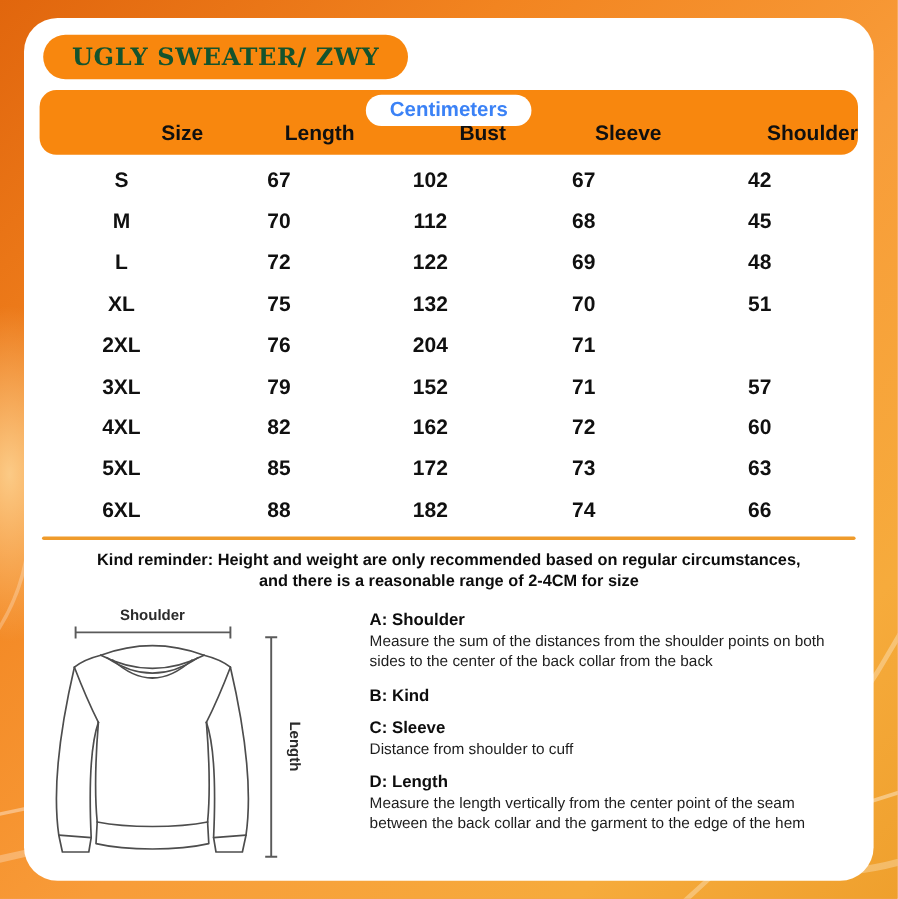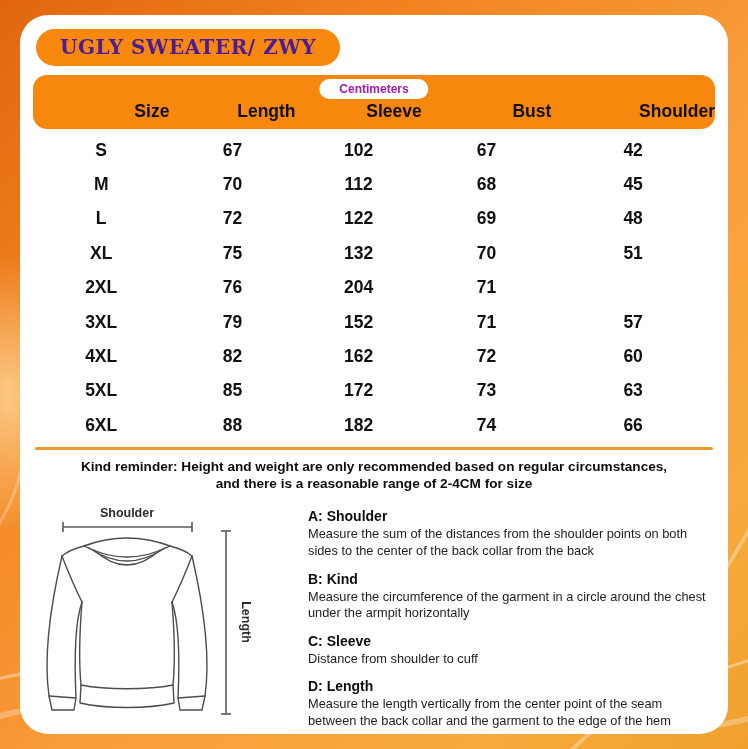--- a/index.html
+++ b/index.html
@@ -10,37 +10,37 @@
   }
   .bg-svg{position:absolute;inset:0;z-index:0;}
   .card{
     position:absolute;left:20px;top:15px;width:708px;height:719px;
     background:#ffffff;border-radius:28px;z-index:1;box-sizing:border-box;
     padding:12px 0 0 0;
   }
   
   .badge{
     display:inline-block;margin:2px 0 0 16px;
-    background:#f8870e;color:#4c1d95;
+    background:#f8870e;color:#14532d;
     font-family:"DejaVu Serif","Liberation Serif",serif;
     font-weight:bold;font-size:20px;letter-spacing:.5px;
     padding:6px 24px 7px 24px;border-radius:20px;
   }
   
   .table-wrap{margin:9px 13px 0 13px;}
   .thead{
     position:relative;background:#f8870e;border-radius:14px;height:54px;
     display:grid;grid-template-columns:20% 18.5% 18.5% 19% 24%;
     align-items:end;padding-bottom:7px;box-sizing:border-box;
   }
   .thead .col{       text-align:right;font-weight:700;font-size:17.5px;color:#101010;}
   .unit-pill{
     position:absolute;top:4px;left:50%;transform:translateX(-50%);
     background:#ffffff;border-radius:14px;padding:3px 20px;
-    font-weight:700;font-size:12px;color:#a21caf;white-space:nowrap;
+    font-weight:700;font-size:17px;color:#3b82f6;white-space:nowrap;
   }
   .tbody{padding:4px 0 2px 0;}
   .trow{
     display:grid;grid-template-columns:20% 18.5% 18.5% 19% 24%;
     height:34.4px;align-items:center;
   }
   .trow .cell{text-align:center;font-weight:700;font-size:17.5px;color:#101010;}
   
   .separator{height:3px;background:#ef9b2b;margin:2px 15px 0 15px;border-radius:2px;}
   .reminder{
@@ -85,22 +85,22 @@
 
 <div class="card">
 
   <div class="badge">UGLY SWEATER/ ZWY</div>
 
   <div class="table-wrap">
     <div class="thead">
       <div class="unit-pill">Centimeters</div>
       <div class="col">Size</div>
       <div class="col">Length</div>
+      <div class="col">Bust</div>
       <div class="col">Sleeve</div>
-      <div class="col">Bust</div>
       <div class="col">Shoulder</div>
     </div>
 
     <div class="tbody">
       <div class="trow">
         <div class="cell">S</div>
         <div class="cell">67</div>
         <div class="cell">102</div>
         <div class="cell">67</div>
         <div class="cell">42</div>
@@ -215,21 +215,20 @@
       </g>
     </svg>
 
     <div class="defs">
       <div class="def-block">
         <div class="def-title">A: Shoulder</div>
         <div class="def-desc">Measure the sum of the distances from the shoulder points on both sides to the center of the back collar from the back</div>
       </div>
       <div class="def-block">
         <div class="def-title">B: Kind</div>
-        <div class="def-desc">Measure the circumference of the garment in a circle around the chest under the armpit horizontally</div>
       </div>
       <div class="def-block">
         <div class="def-title">C: Sleeve</div>
         <div class="def-desc">Distance from shoulder to cuff</div>
       </div>
       <div class="def-block">
         <div class="def-title">D: Length</div>
         <div class="def-desc">Measure the length vertically from the center point of the seam between the back collar and the garment to the edge of the hem</div>
       </div>
     </div>

